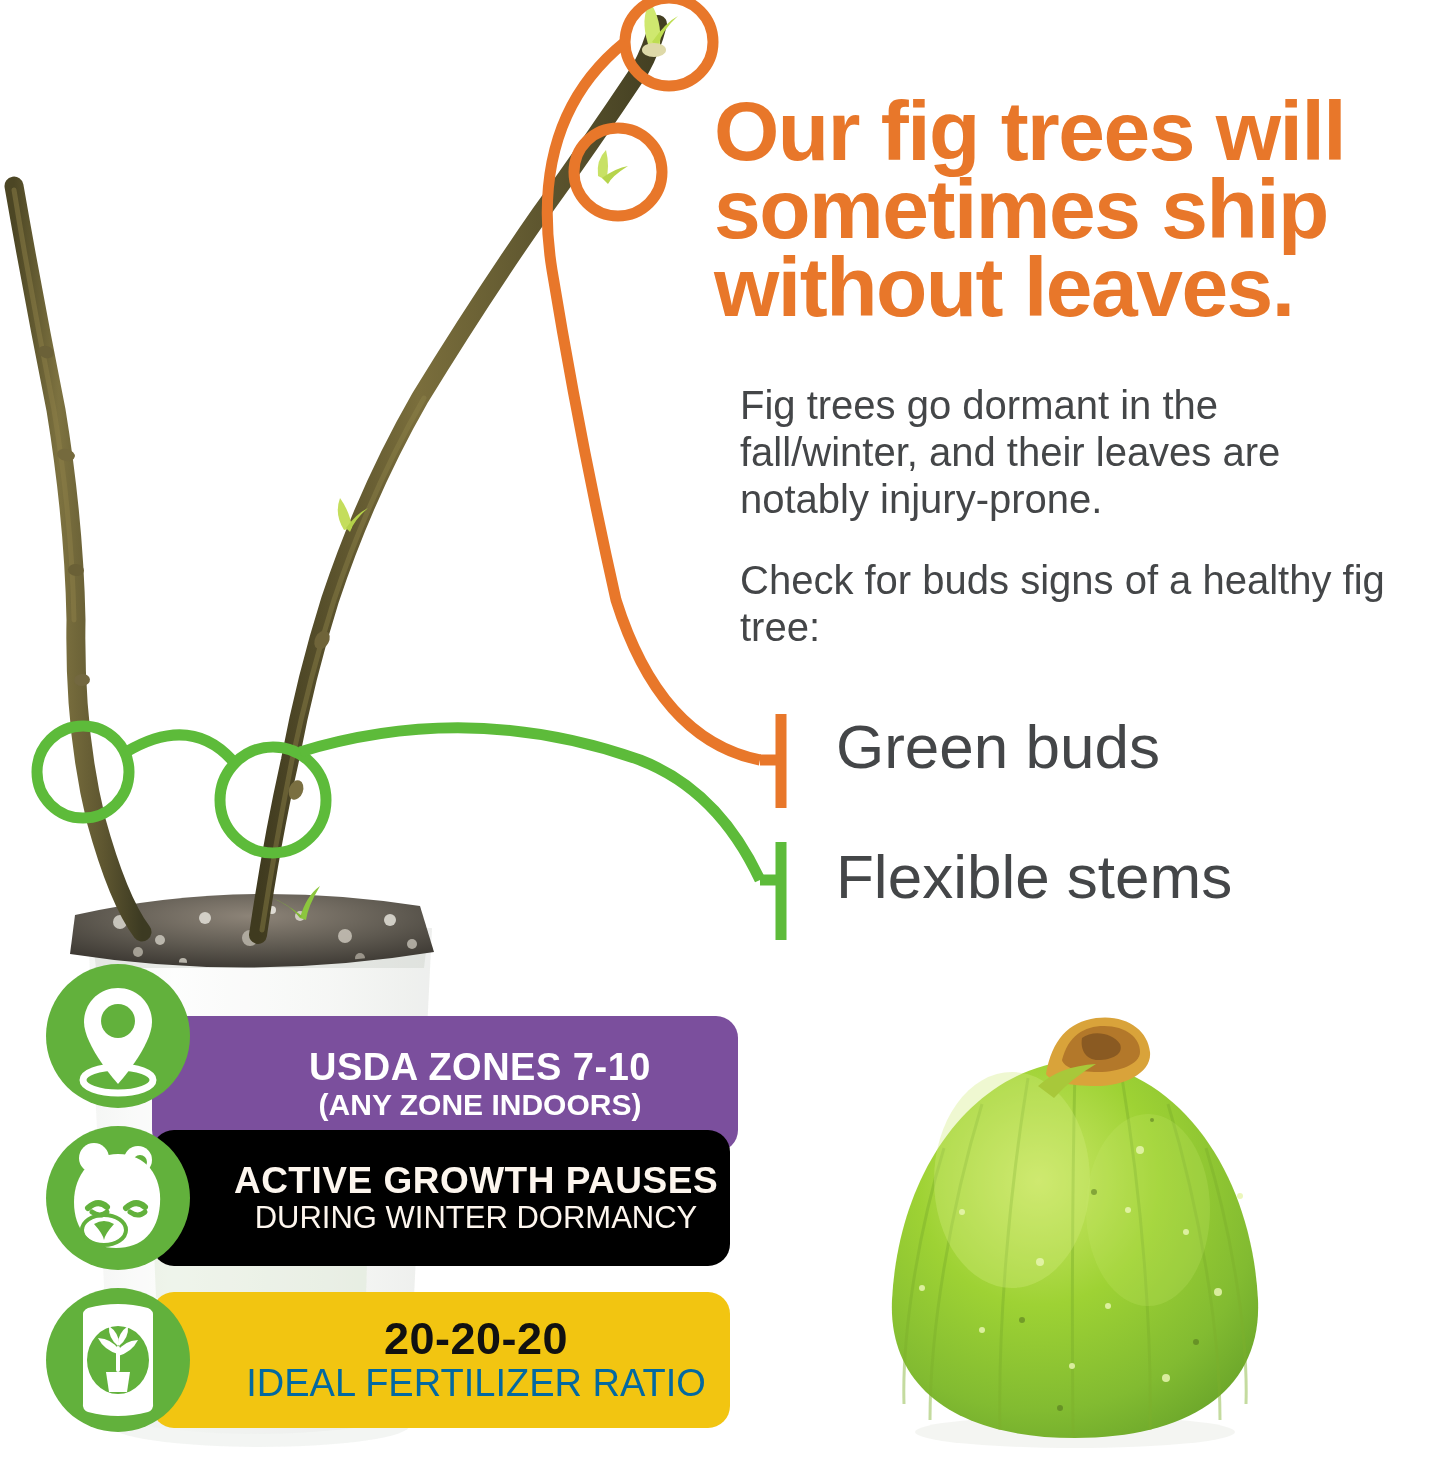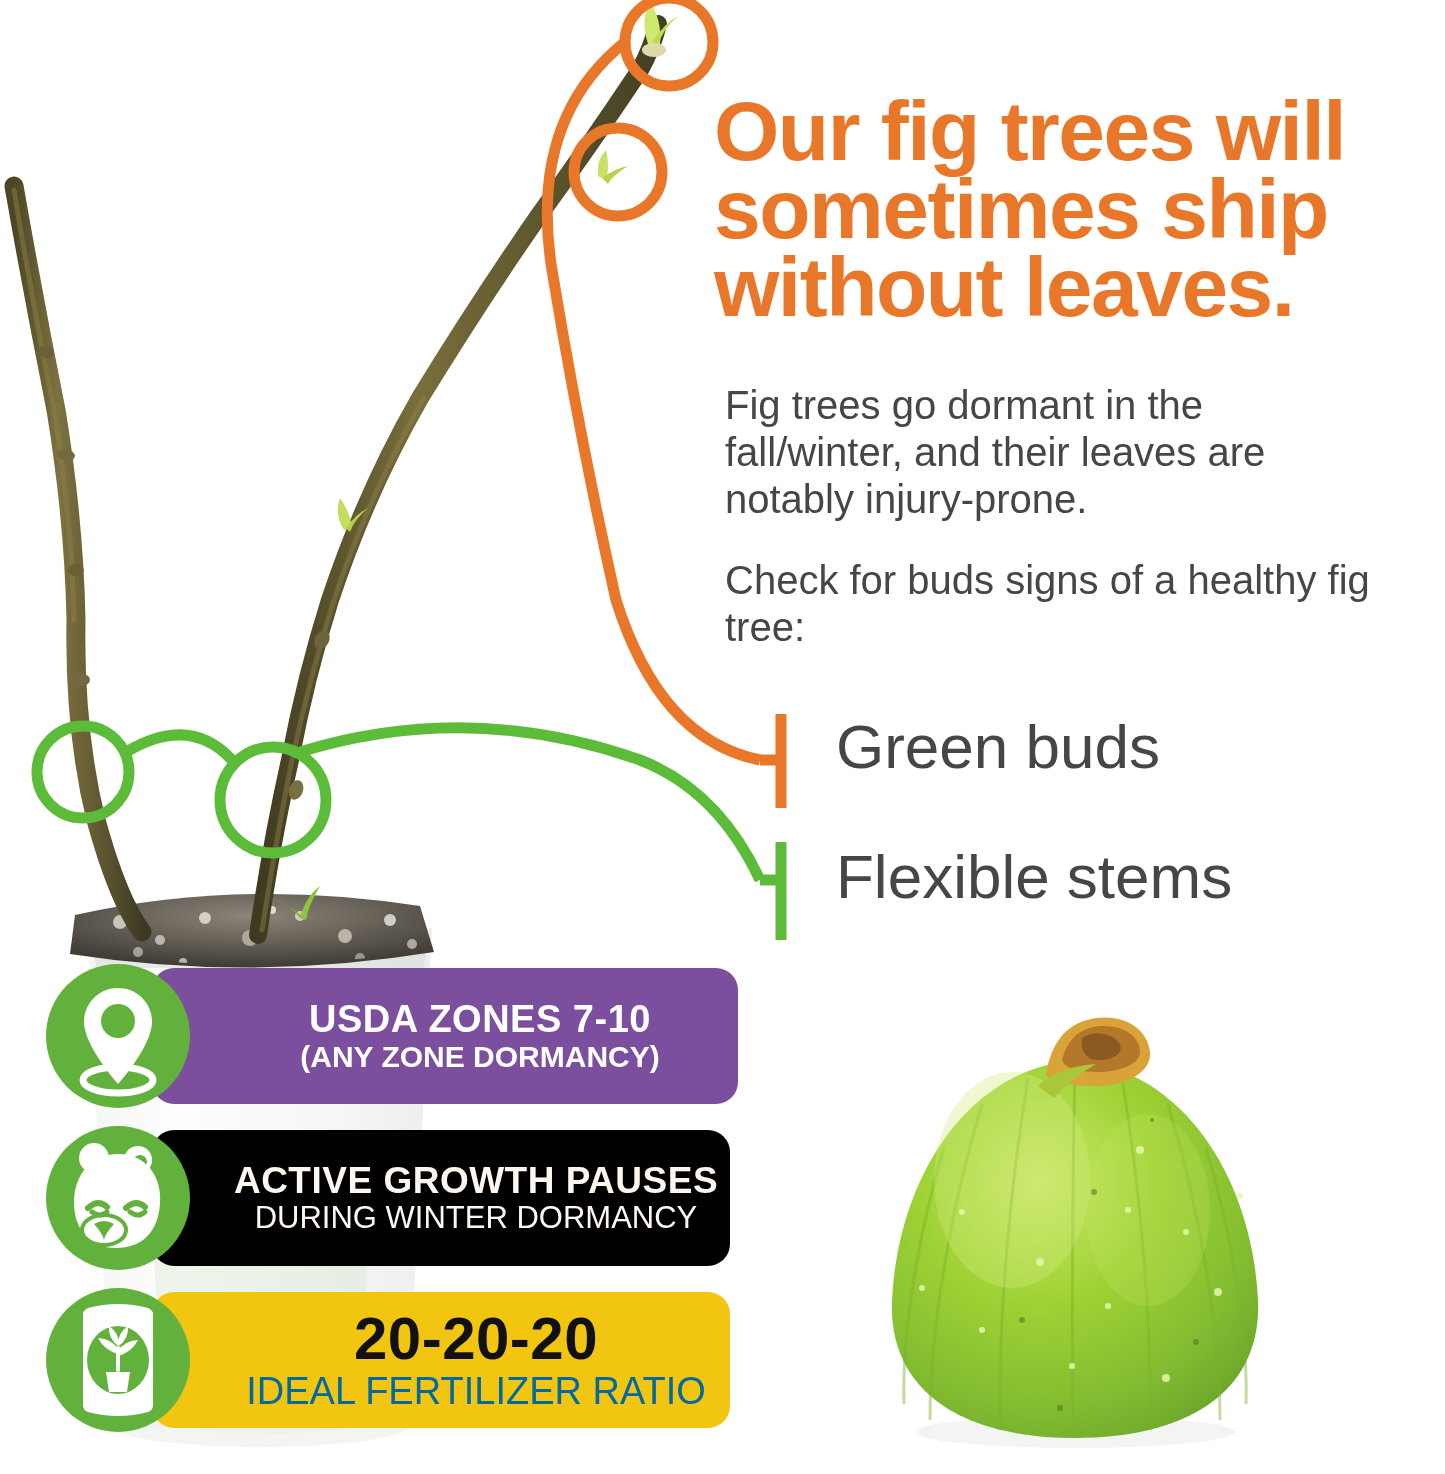--- a/index.html
+++ b/index.html
@@ -31,21 +31,21 @@
     top: 92px;
     width: 730px;
     font-size: 84px;
     line-height: 0.93;
     font-weight: bold;
     letter-spacing: -1.5px;
     color: #e8772a;
   }
   .para {
     position: absolute;
-    left: 725px;
+    left: 740px;
     width: 650px;
     font-size: 40px;
     line-height: 1.17;
     color: #444648;
   }
   .para-1 { top: 382px; }
   .para-2 { top: 557px; }
 
   .callout-label {
     position: absolute;
@@ -76,40 +76,40 @@
     height: 136px;
     border-radius: 22px;
     display: flex;
     flex-direction: column;
     align-items: center;
     justify-content: center;
     box-sizing: border-box;
     padding-left: 86px;
     padding-right: 16px;
   }
-  .badge-pill-1 { width: 586px; background: #7b4f9d; }
+  .badge-pill-1 { width: 586px; background: #7b4f9d; margin-top: 48px; }
   .badge-pill-2 { width: 578px; background: #000000; }
   .badge-pill-3 { width: 578px; background: #f2c511; }
 
   .badge-line1 {
     font-weight: bold;
     letter-spacing: 0.5px;
     line-height: 1.02;
     white-space: nowrap;
   }
   .badge-line2 {
     line-height: 1.05;
     white-space: nowrap;
     margin-top: 2px;
   }
   .badge-pill-1 .badge-line1 { font-size: 38px; color: #ffffff; }
   .badge-pill-1 .badge-line2 { font-size: 30px; color: #ffffff; font-weight: bold; }
   .badge-pill-2 .badge-line1 { font-size: 37px; color: #fdf6ee; }
   .badge-pill-2 .badge-line2 { font-size: 31px; color: #fdf6ee; }
-  .badge-pill-3 .badge-line1 { font-size: 60px; color: #111111; }
+  .badge-pill-3 .badge-line1 { font-size: 45px; color: #111111; }
   .badge-pill-3 .badge-line2 { font-size: 38px; color: #0369a1; }
 
   .badge-icon {
     position: absolute;
     left: 0;
     top: 0;
     width: 152px;
     height: 148px;
     z-index: 3;
   }
@@ -306,21 +306,21 @@
   <div class="para para-2">Check for buds signs of a healthy fig tree:</div>
 
   <div class="callout-label callout-flexible-stems">Flexible stems</div>
   <div class="callout-label callout-green-buds">Green buds</div>
 
   <div class="badges">
 
     <div class="badge">
       <div class="badge-pill badge-pill-1">
         <div class="badge-line1">USDA ZONES 7-10</div>
-        <div class="badge-line2">(ANY ZONE DORMANCY)</div>
+        <div class="badge-line2">(ANY ZONE INDOORS)</div>
       </div>
       <svg class="badge-icon" viewBox="0 0 152 148">
         <circle cx="76" cy="74" r="72" fill="#62b13c"></circle>
         <path d="M76,26 C57,26 42,41 42,60 C42,84 76,122 76,122 C76,122 110,84 110,60 C110,41 95,26 76,26 Z" fill="#ffffff"></path>
         <circle cx="76" cy="59" r="17" fill="#62b13c"></circle>
         <ellipse cx="76" cy="118" rx="35" ry="13" fill="none" stroke="#ffffff" stroke-width="7"></ellipse>
       </svg>
     </div>
 
     <div class="badge">

